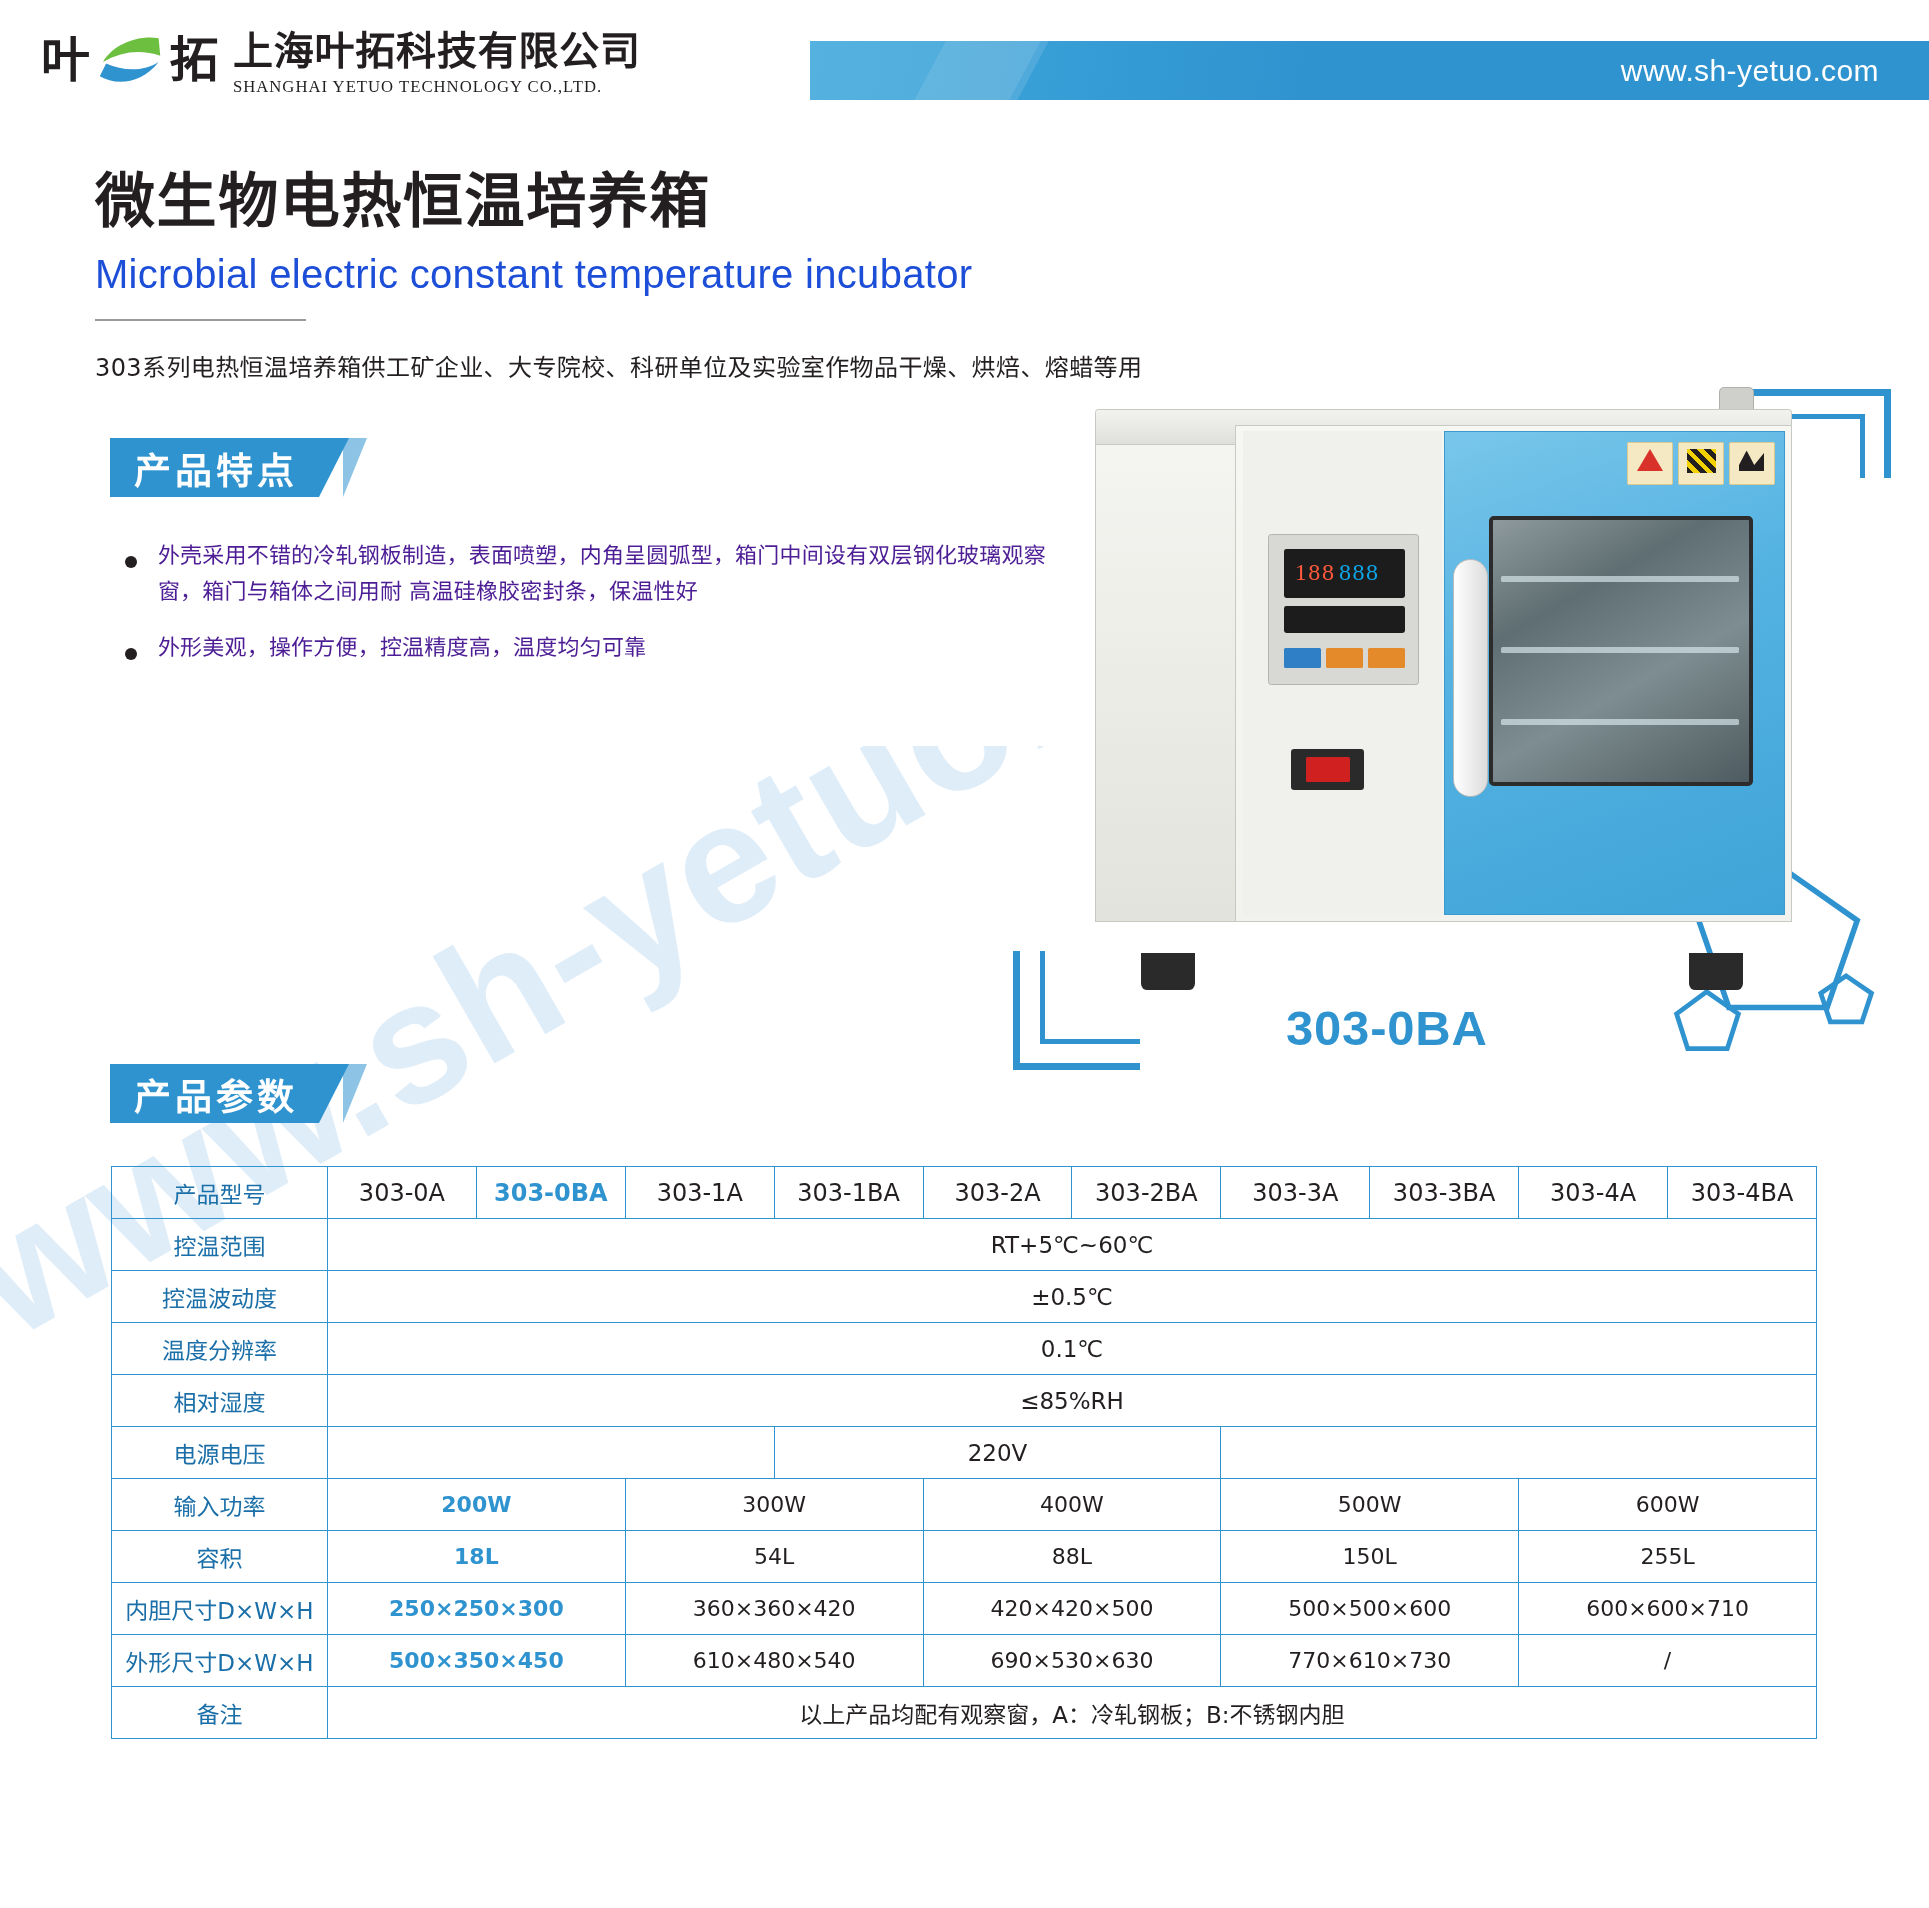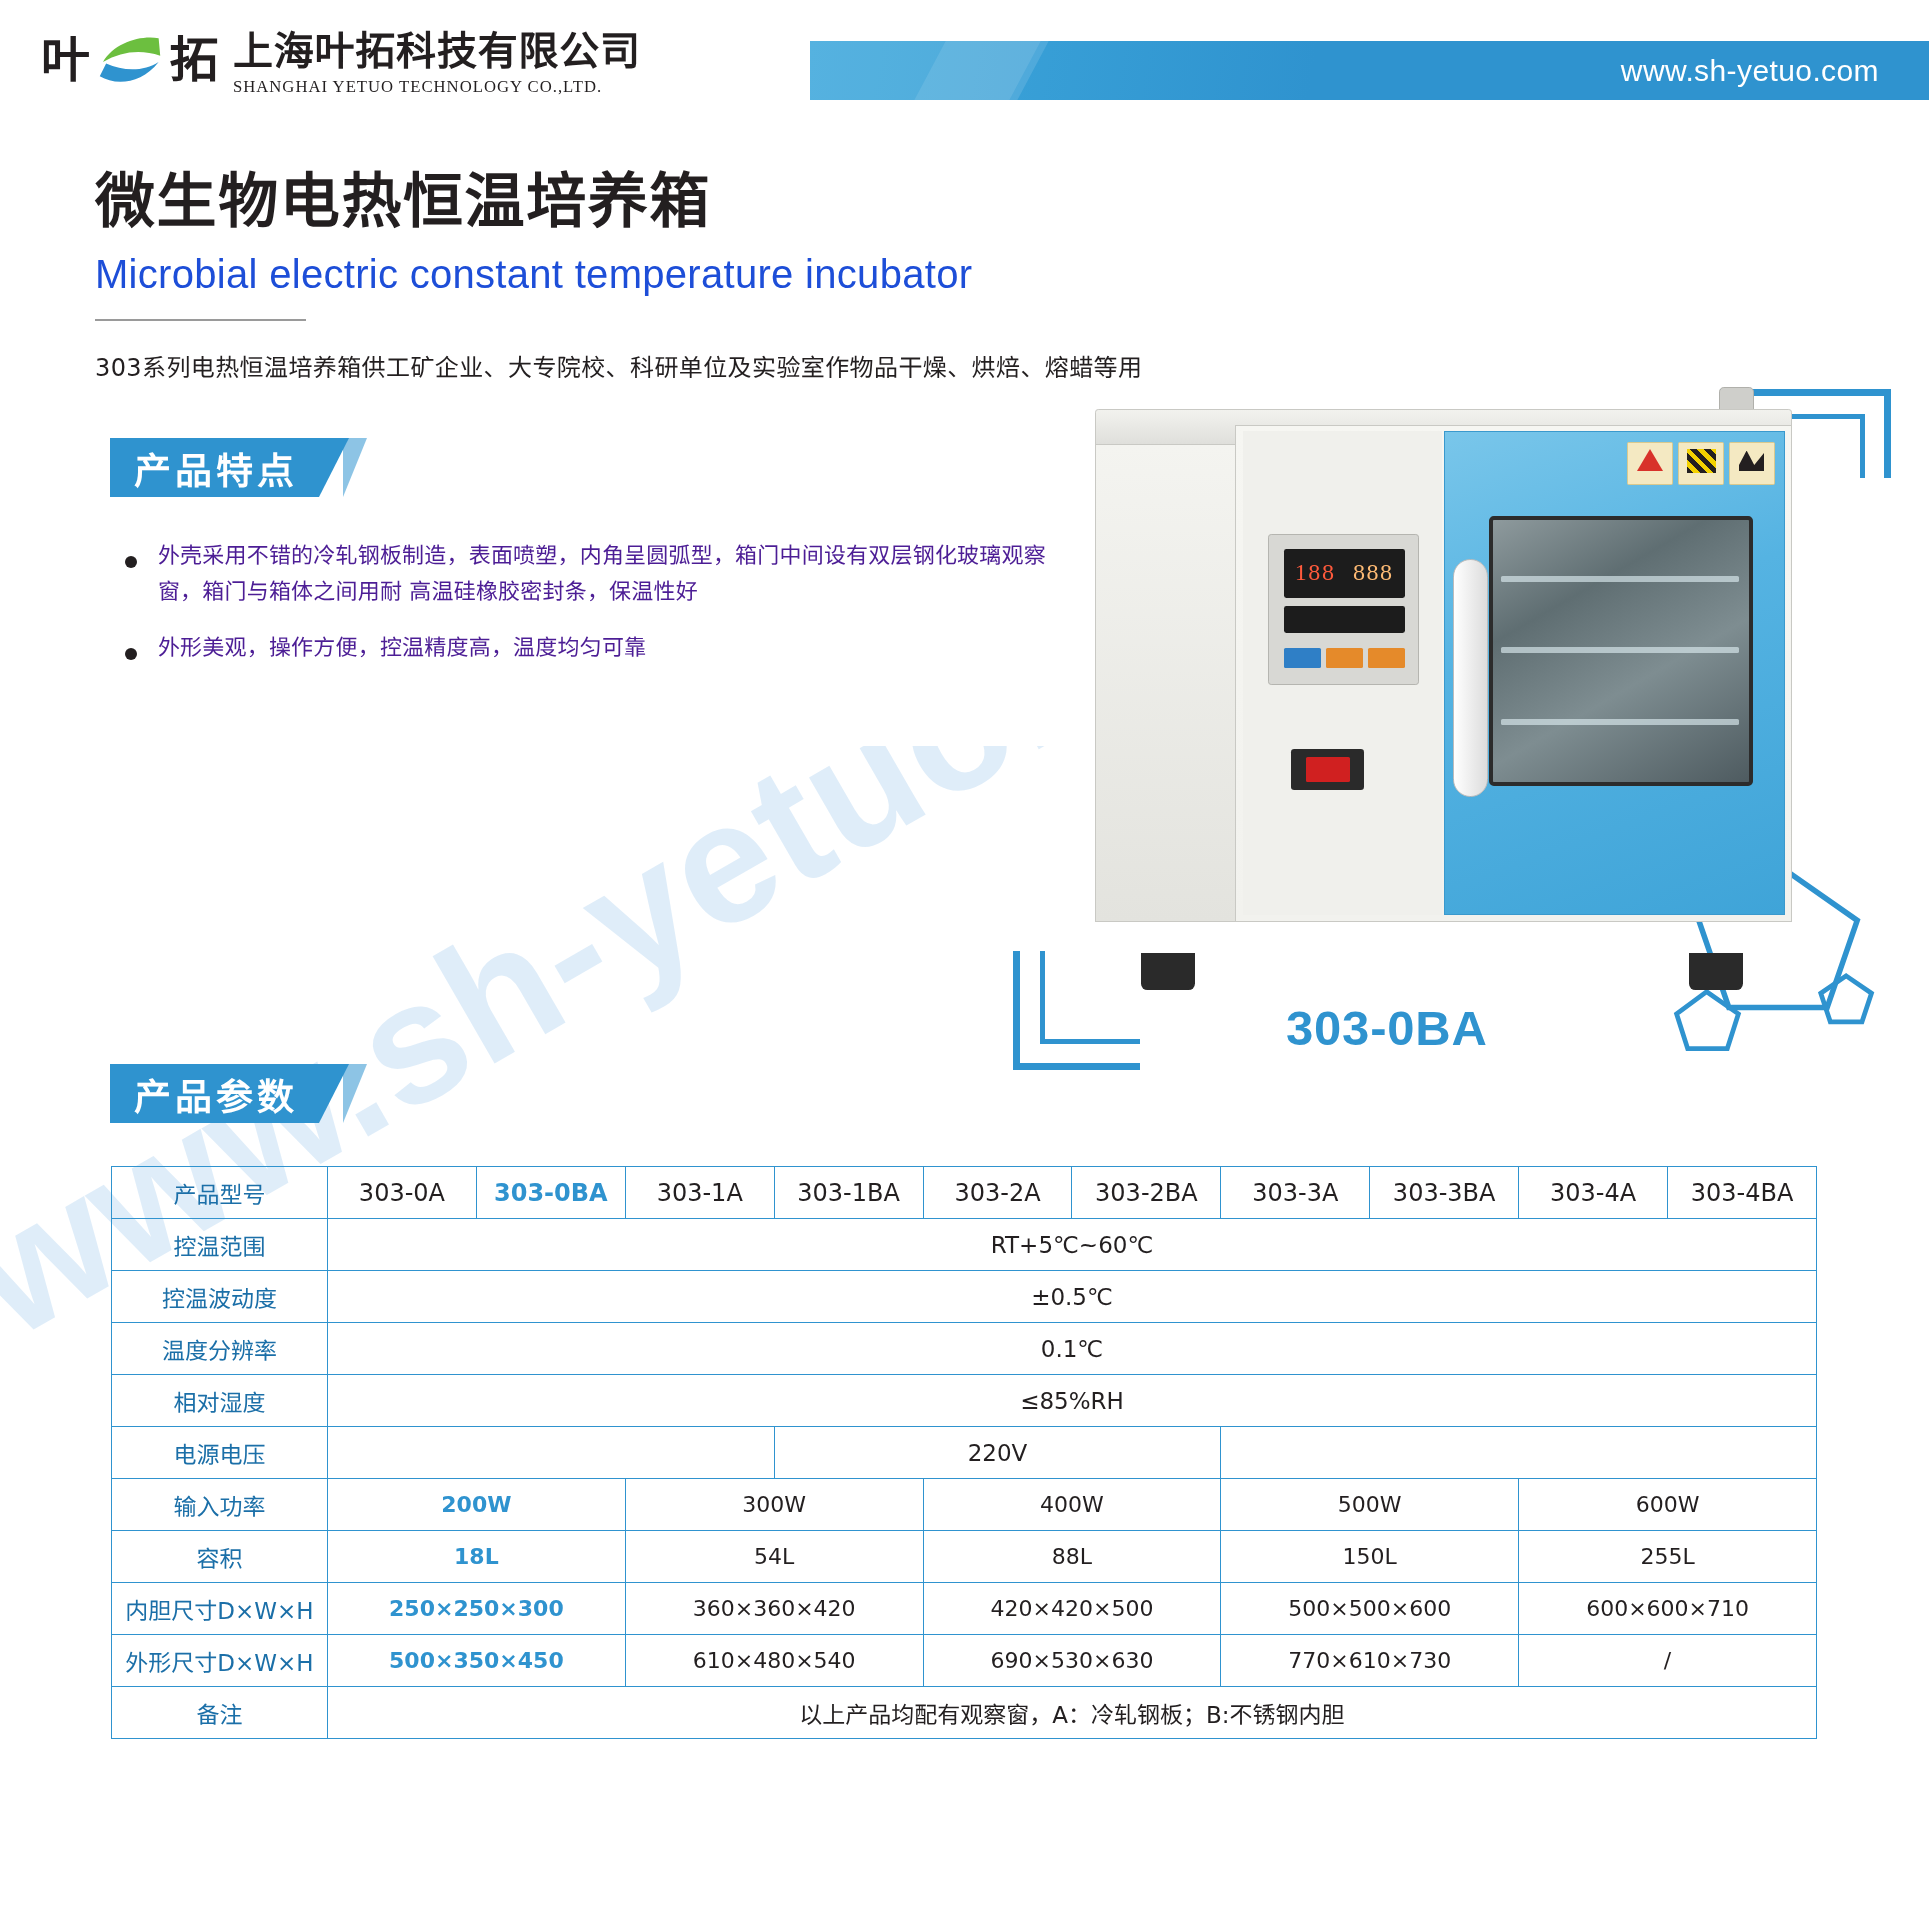--- a/index.html
+++ b/index.html
@@ -340,21 +340,21 @@
   }
   .display .seg {
     position: absolute;
     top: 9.5px;
     color: #6fe06f;
     font-size: 24px;
     font-family: Liberation Serif, serif;
     letter-spacing: 1.6px;
   }
   .display .seg.a { left: 11px; color: #ff5a3c; }
-  .display .seg.b { right: 11px; color: #fdba74; }
+  .display .seg.b { right: 25px; color: #0ea5e9; }
   .display2 {
     position: absolute;
     left: 14.3px; top: 71px;
     width: 121px; height: 27px;
     background: #1c1c1c;
     border-radius: 2.4px;
   }
   .btnrow {
     position: absolute;
     left: 14.3px; top: 108px;

